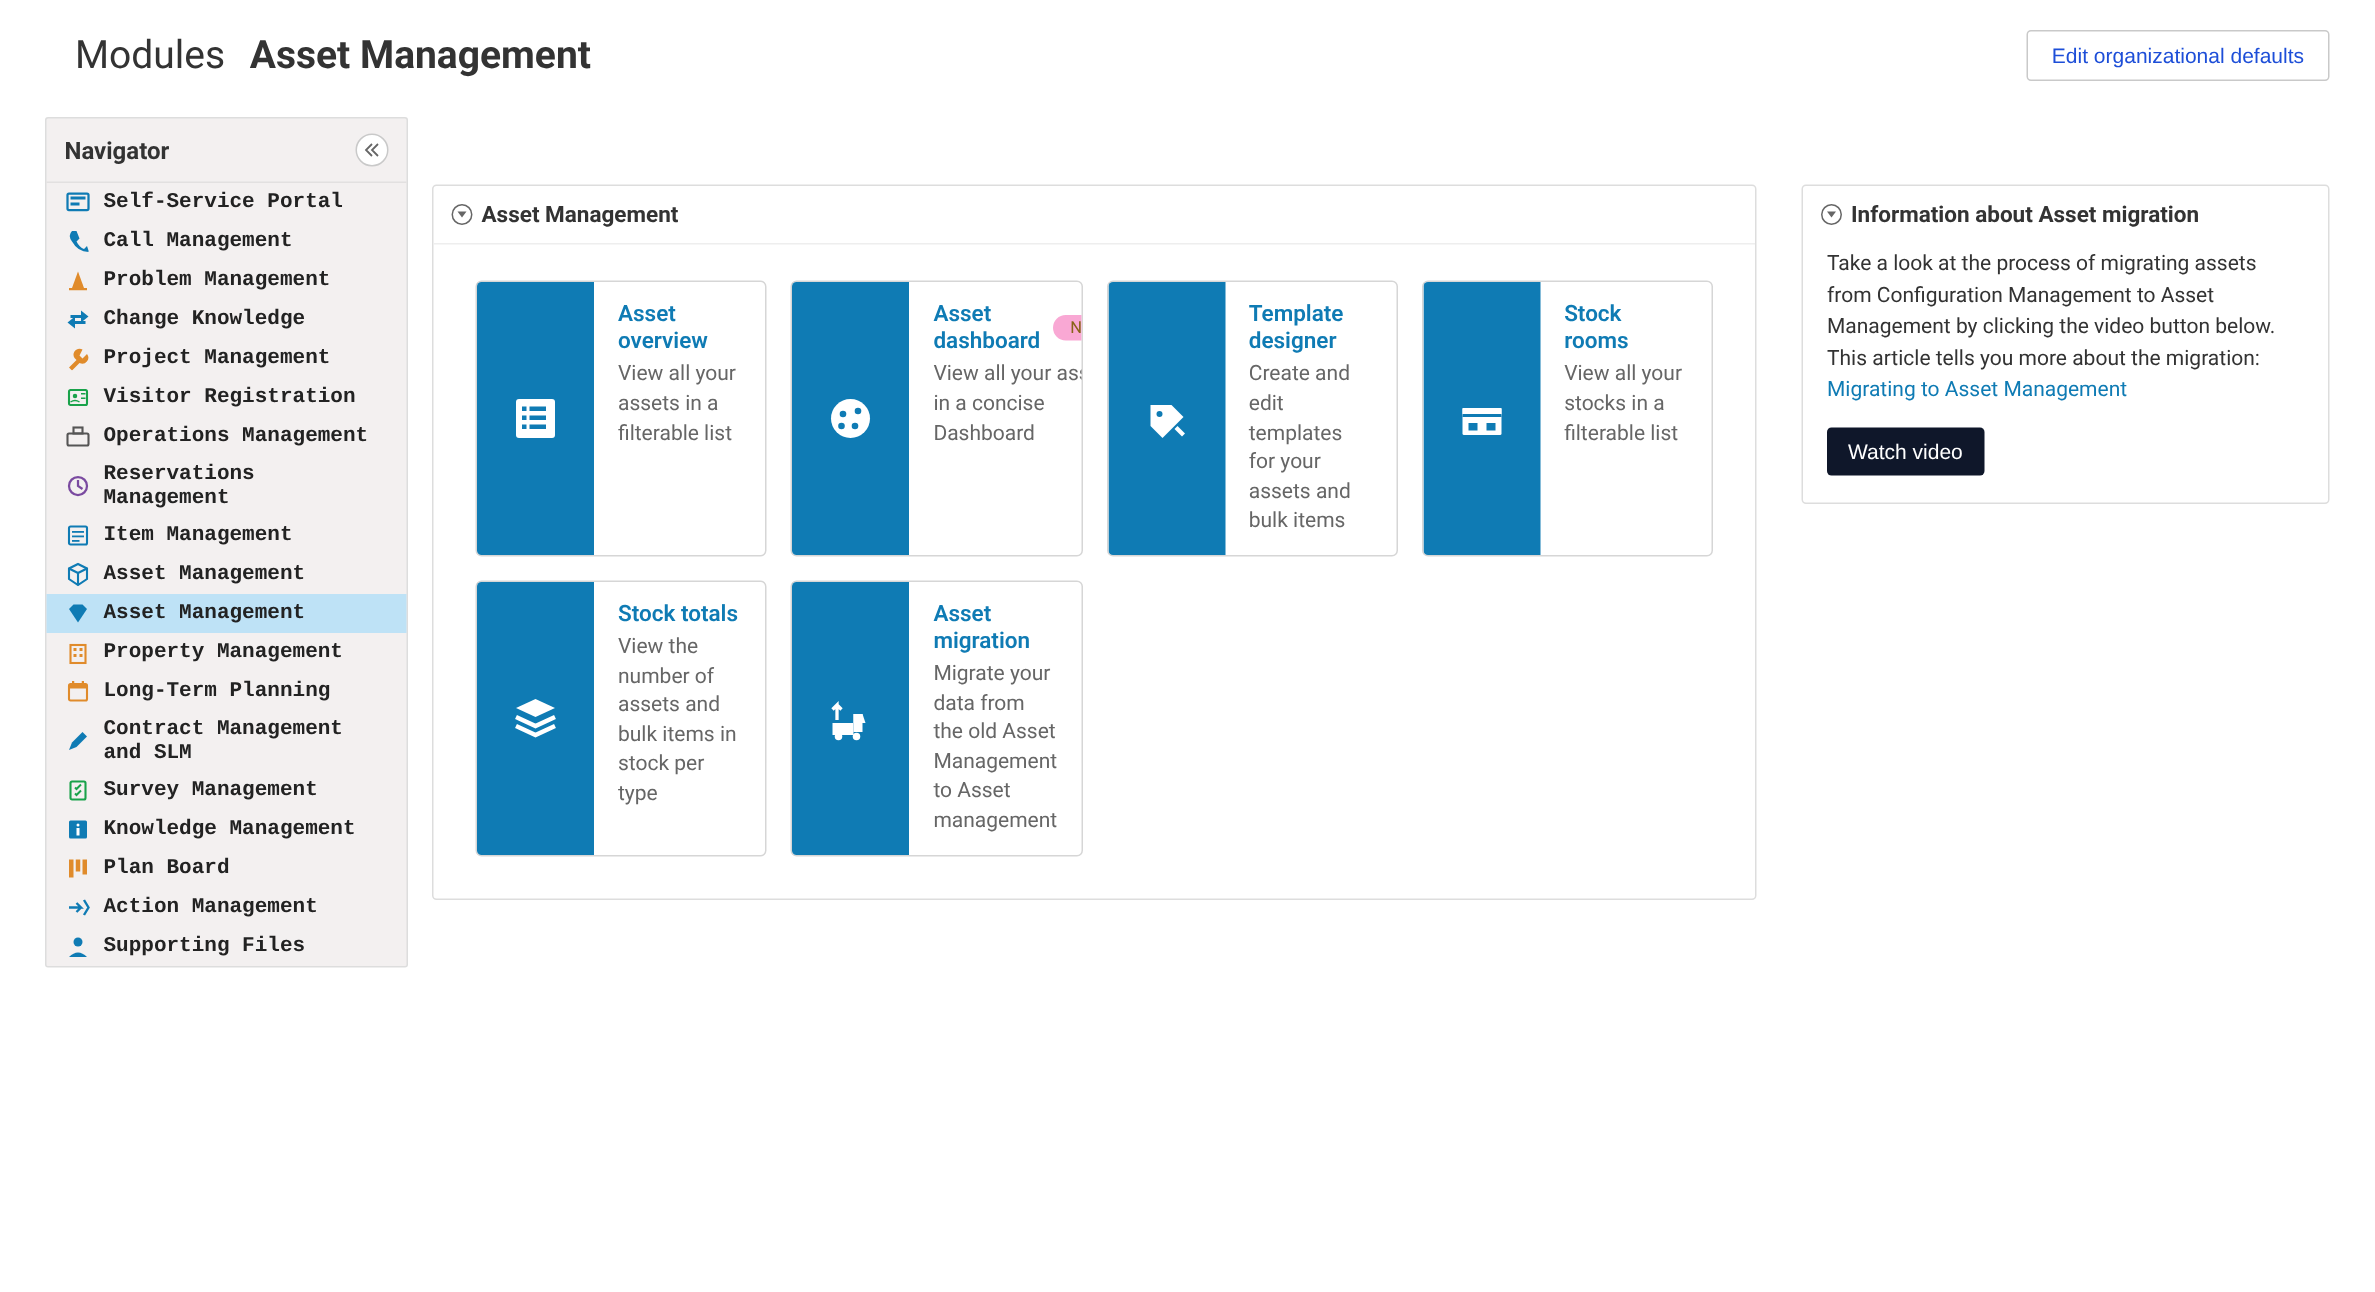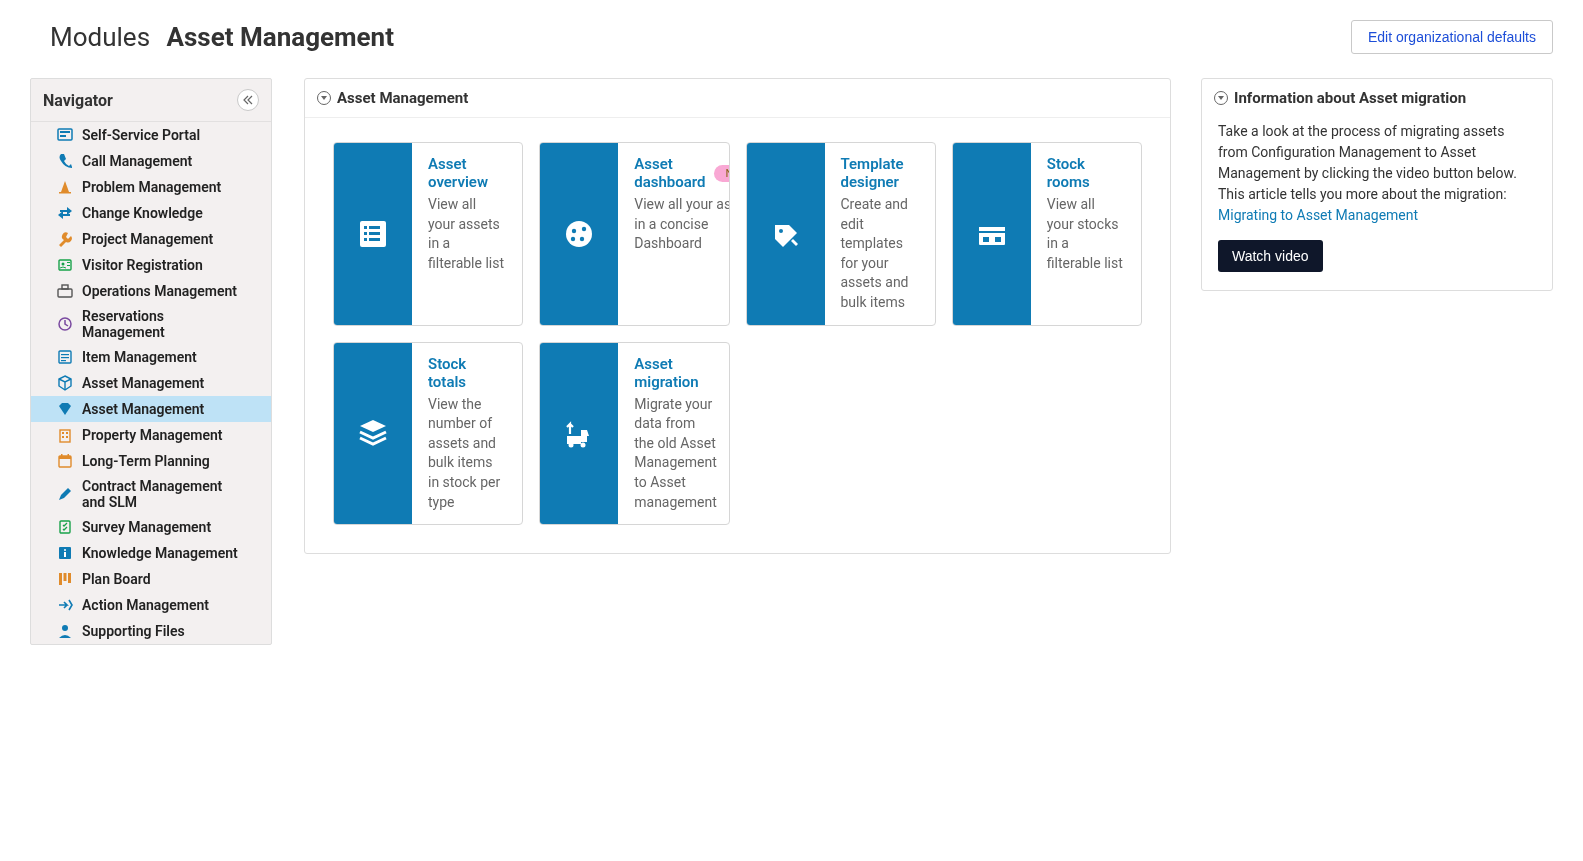--- a/index.html
+++ b/index.html
@@ -25,22 +25,22 @@
       background: #fff;
       border: 1px solid #c9c9c9;
       border-radius: 3px;
       padding: 8px 16px;
       font-size: 14px;
       cursor: pointer;
       color: #1d4ed8;
     }
     .layout {
       display: flex;
-      gap: 32px;
-      align-items: flex-start;
+      gap: 16px;
+      align-items: center;
     }
     .sidebar {
       width: 242px;
       background: #f3f0f0;
       border: 1px solid #ddd;
       border-radius: 2px;
       flex-shrink: 0;
     }
     .sidebar-header {
       display: flex;
@@ -59,25 +59,26 @@
       justify-content: center;
       background: #fff;
       cursor: pointer;
     }
     .collapse-btn svg { width: 10px; height: 10px; }
     .nav-list { list-style: none; }
     .nav-item {
       display: flex;
       align-items: center;
       gap: 8px;
-      padding: 4px 25px;
+      padding: 4px 12px;
       font-size: 14px;
       color: #222;
       cursor: pointer;
       font-weight: 600;
+      font-family: Liberation Mono, monospace;
     }
     .nav-item.active { background: #bee2f6; }
     .nav-icon {
       width: 18px; height: 18px;
       display: flex;
       align-items: center;
       justify-content: center;
       flex-shrink: 0;
     }
     .nav-icon svg { width: 16px; height: 16px; }

